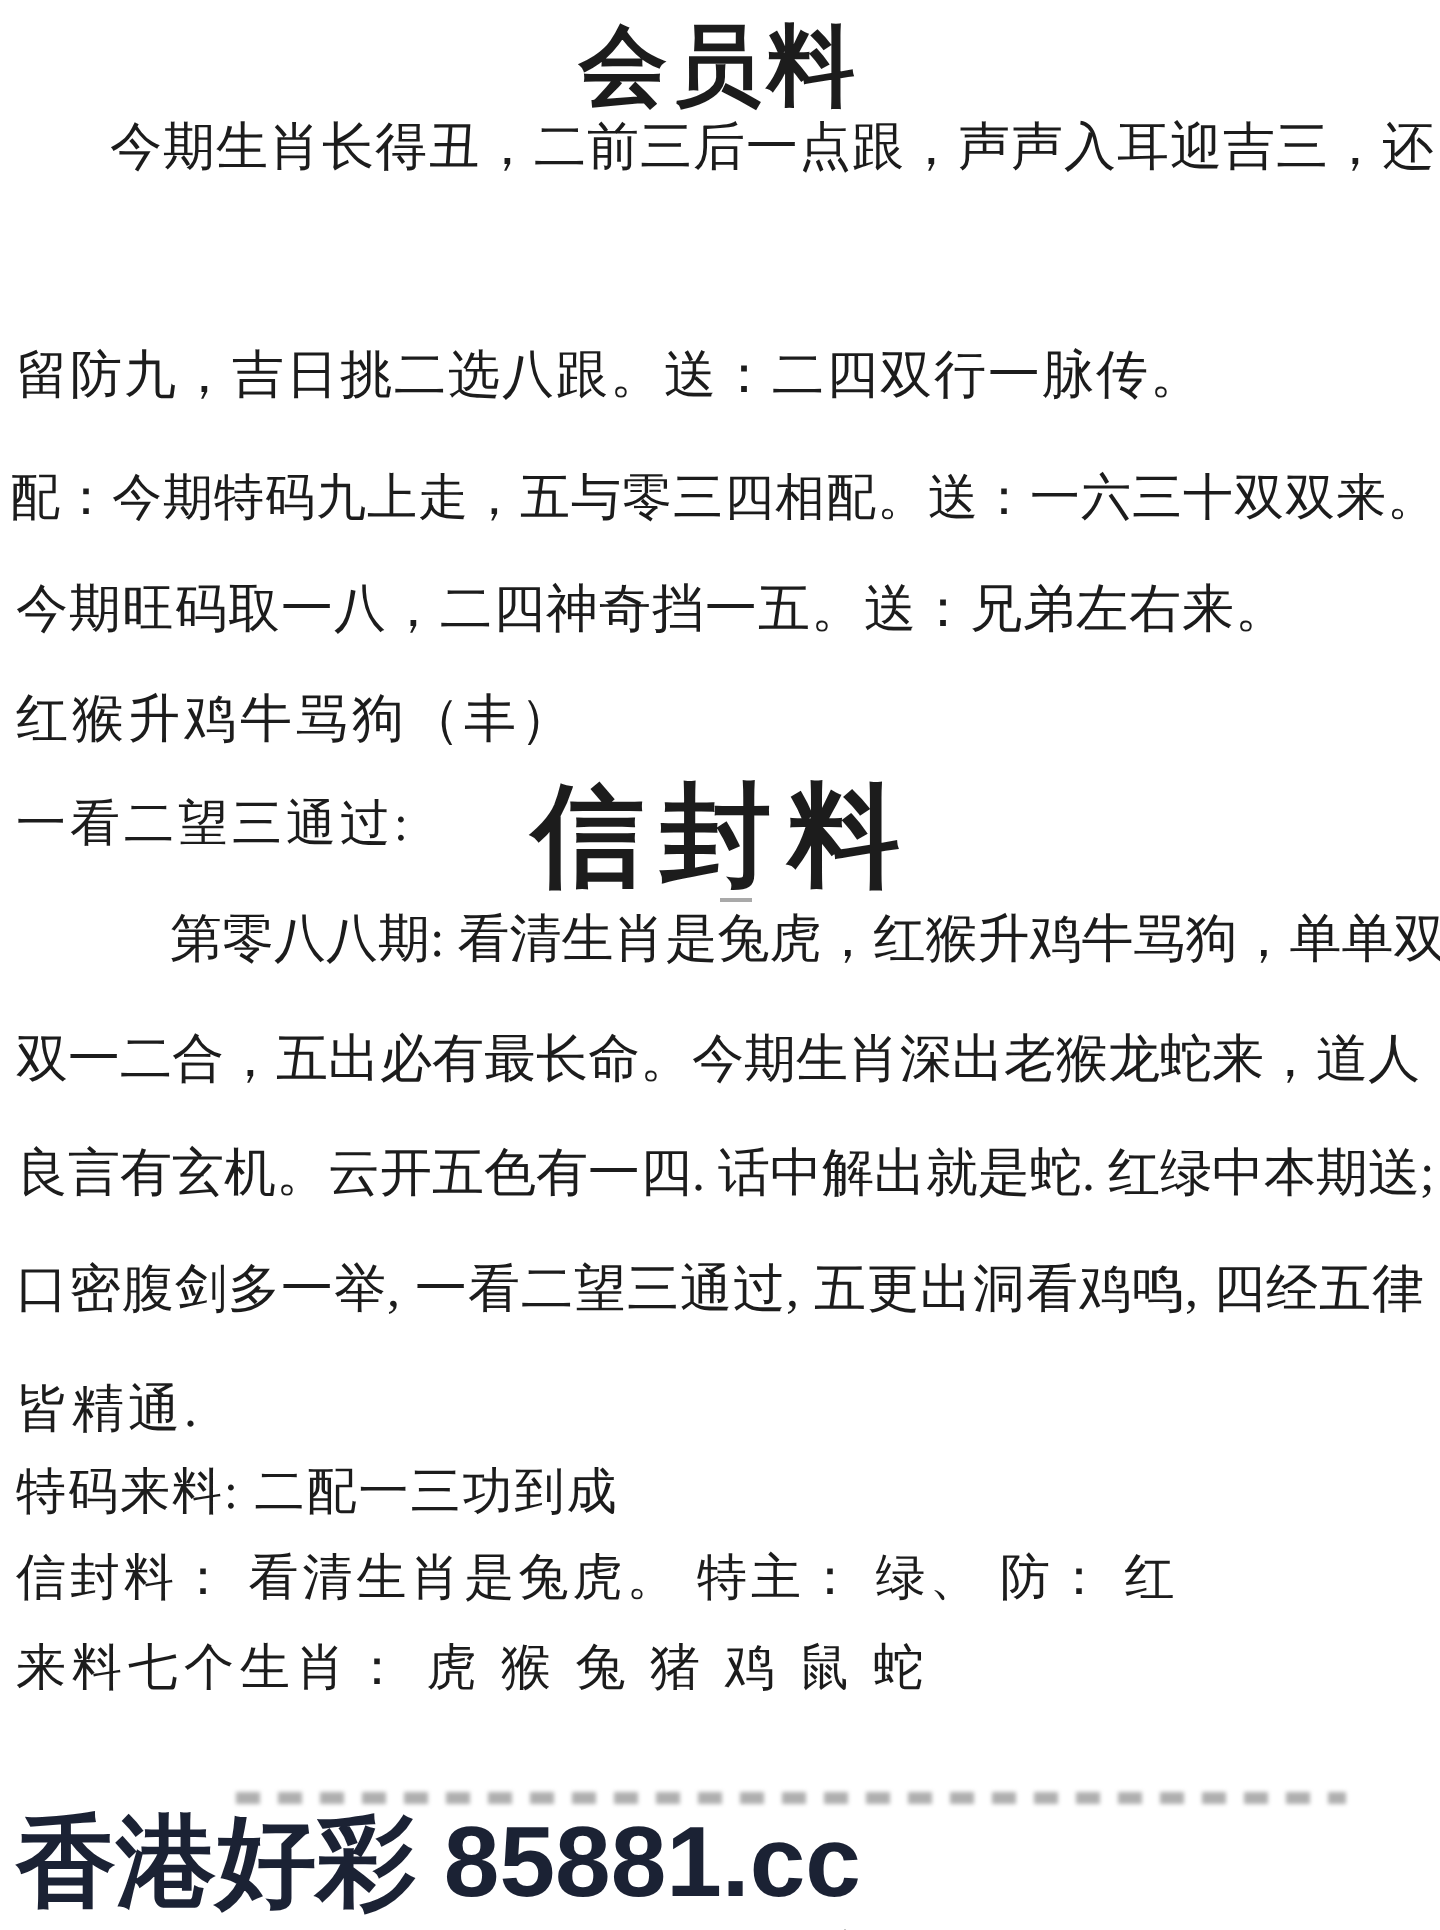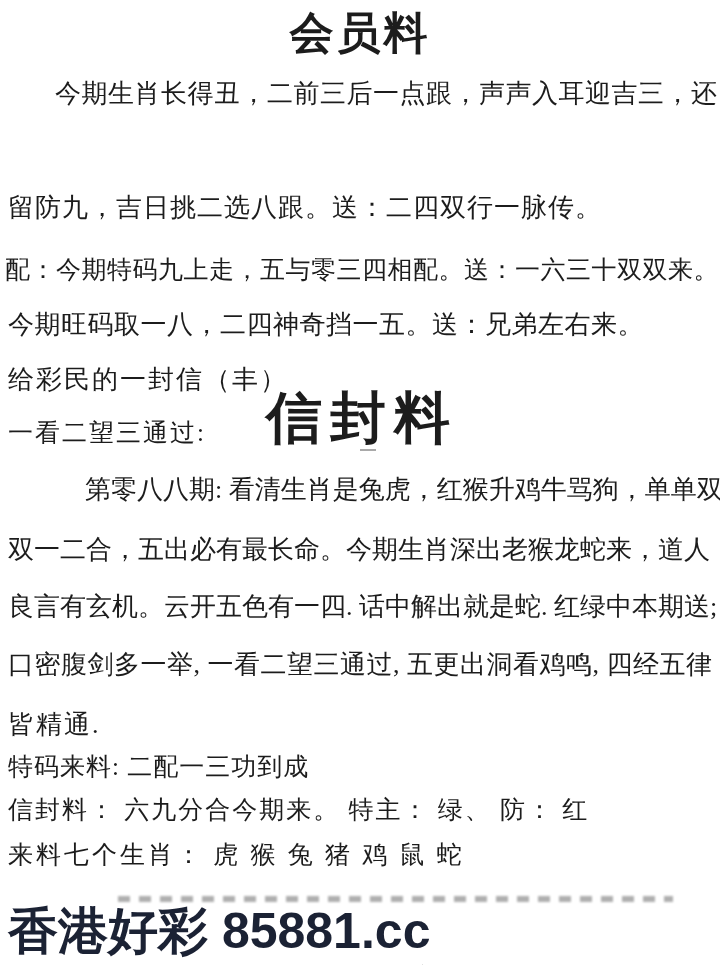--- a/index.html
+++ b/index.html
@@ -10,21 +10,20 @@
     background: #ffffff;
     overflow: hidden;
     font-family: "Liberation Serif", "DejaVu Serif", serif;
     color: #1c1c1c;
   }
   .line {
     position: absolute;
     white-space: nowrap;
     font-size: 26px;
     line-height: 1.1;
-    margin-top: 20px;
   }
   .doc-title {
     position: absolute;
     top: 4px; left: 0;
     width: 100%;
     text-align: center;
     font-size: 44px;
     font-weight: bold;
     letter-spacing: 3px;
   }
@@ -100,33 +99,33 @@
 <body>
 
 <div class="page">
 
   <div class="doc-title">会员料</div>
 
   <div class="line m1">今期生肖长得丑，二前三后一点跟，声声入耳迎吉三，还</div>
   <div class="line m3">留防九，吉日挑二选八跟。送：二四双行一脉传。</div>
   <div class="line m4">配：今期特码九上走，五与零三四相配。送：一六三十双双来。</div>
   <div class="line m5">今期旺码取一八，二四神奇挡一五。送：兄弟左右来。</div>
-  <div class="line m6">给彩民的一封信（丰）</div>
+  <div class="line m6">红猴升鸡牛骂狗（丰）</div>
 
   <div class="line letter-label">一看二望三通过:</div>
   <div class="letter-heading">信封料</div>
   <div class="underline-mark"></div>
 
   <div class="line t1">第零八八期: 看清生肖是兔虎，红猴升鸡牛骂狗，单单双</div>
   <div class="line t2">双一二合，五出必有最长命。今期生肖深出老猴龙蛇来，道人</div>
   <div class="line t3">良言有玄机。云开五色有一四. 话中解出就是蛇. 红绿中本期送;</div>
   <div class="line t4">口密腹剑多一举, 一看二望三通过, 五更出洞看鸡鸣, 四经五律</div>
   <div class="line t5">皆精通.</div>
   <div class="line t6">特码来料: 二配一三功到成</div>
-  <div class="line t7">信封料： 六九分合今期来。 特主： 绿、 防： 红</div>
+  <div class="line t7">信封料： 看清生肖是兔虎。 特主： 绿、 防： 红</div>
   <div class="line t8">来料七个生肖： 虎 猴 兔 猪 鸡 鼠 蛇</div>
 
   <div class="remnant"></div>
 
   <div class="watermark">香港好彩  85881.cc</div>
   <div class="footer-handwriting">一公一私</div>
 
 </div>
 
 </body></html>

